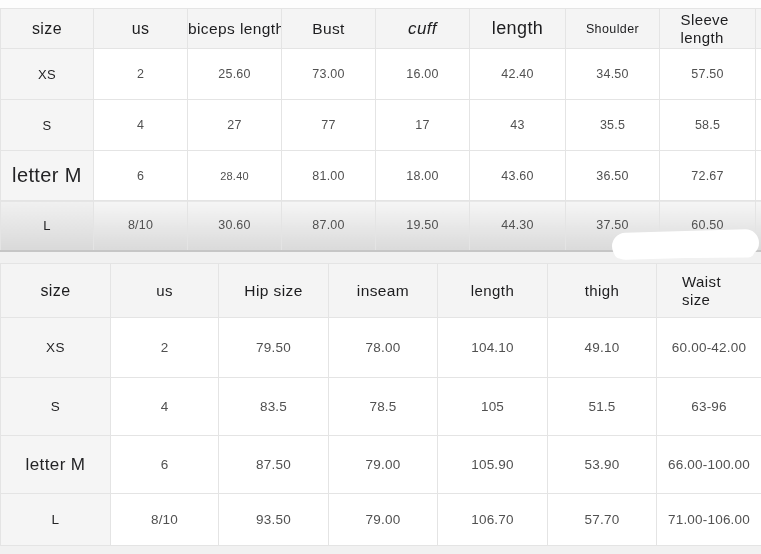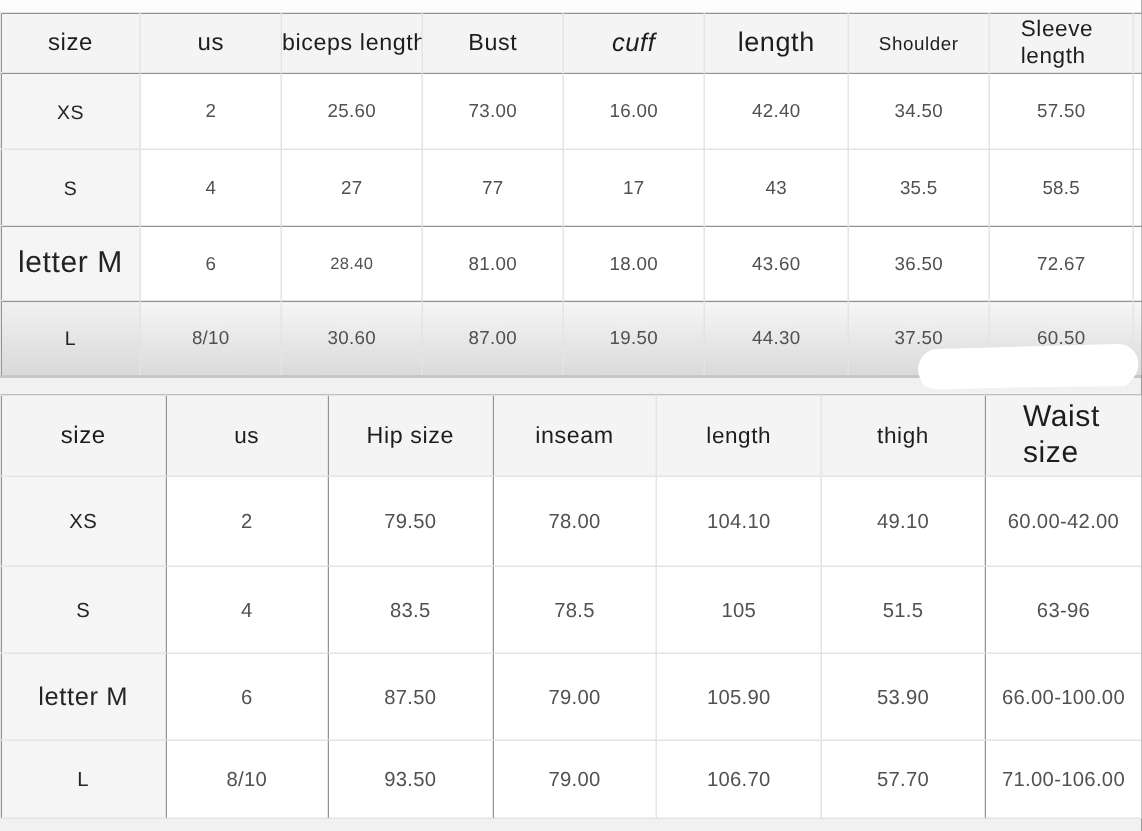--- a/index.html
+++ b/index.html
@@ -4,21 +4,21 @@
 <style>
   html,body{margin:0;padding:0;}
   body{
     width:761px;height:554px;position:relative;overflow:hidden;
     background:#f1f1f1;
     font-family:"Liberation Sans","DejaVu Sans",sans-serif;
   }
   .strip-top{position:absolute;left:0;top:0;width:761px;height:8px;background:#fdfdfd;}
   .chart{
     position:absolute;left:0;width:761px;
-    border-collapse:collapse;table-layout:fixed;background:#404040;
+    border-collapse:collapse;table-layout:fixed;background:#000000;
   }
   #t0{top:8px;}
   #t1{top:263px;}
   th,td{
     border:1px solid var(--border,#e4e4e4);
     padding:0;text-align:center;vertical-align:middle;
     font-weight:normal;overflow:hidden;white-space:nowrap;
   }
   .colhead{background:var(--header-bg,#f4f4f4);color:var(--header-text,#1d1d1f);letter-spacing:.4px;}
   .rowlab{background:var(--label-bg,#f5f5f5);color:#242426;letter-spacing:.4px;}
@@ -125,21 +125,21 @@
       <col style="width: 105px;">
     </colgroup>
     <thead>
       <tr style="height: 54px;">
         <th class="colhead" style="font-size: 16px;"><span>size</span></th>
         <th class="colhead" style="font-size: 15px;"><span>us</span></th>
         <th class="colhead" style="font-size: 15.5px;"><span>Hip size</span></th>
         <th class="colhead" style="font-size: 15.5px;"><span>inseam</span></th>
         <th class="colhead" style="font-size: 15px;"><span>length</span></th>
         <th class="colhead" style="font-size: 15px;"><span>thigh</span></th>
-        <th class="colhead" style="font-size: 20px; margin-left: 38px;"><span class="wrap-span">Waist size</span></th>
+        <th class="colhead" style="font-size: 15px; margin-left: 38px;"><span class="wrap-span">Waist size</span></th>
       </tr>
     </thead>
     <tbody>
       <tr style="height: 60px;">
         <th class="rowlab" style="font-size: 13.5px;">XS</th>
         <td class="val" style="font-size: 13.5px;">2</td>
         <td class="val" style="font-size: 13.5px;">79.50</td>
         <td class="val" style="font-size: 13.5px;">78.00</td>
         <td class="val" style="font-size: 13.5px;">104.10</td>
         <td class="val" style="font-size: 13.5px;">49.10</td>

